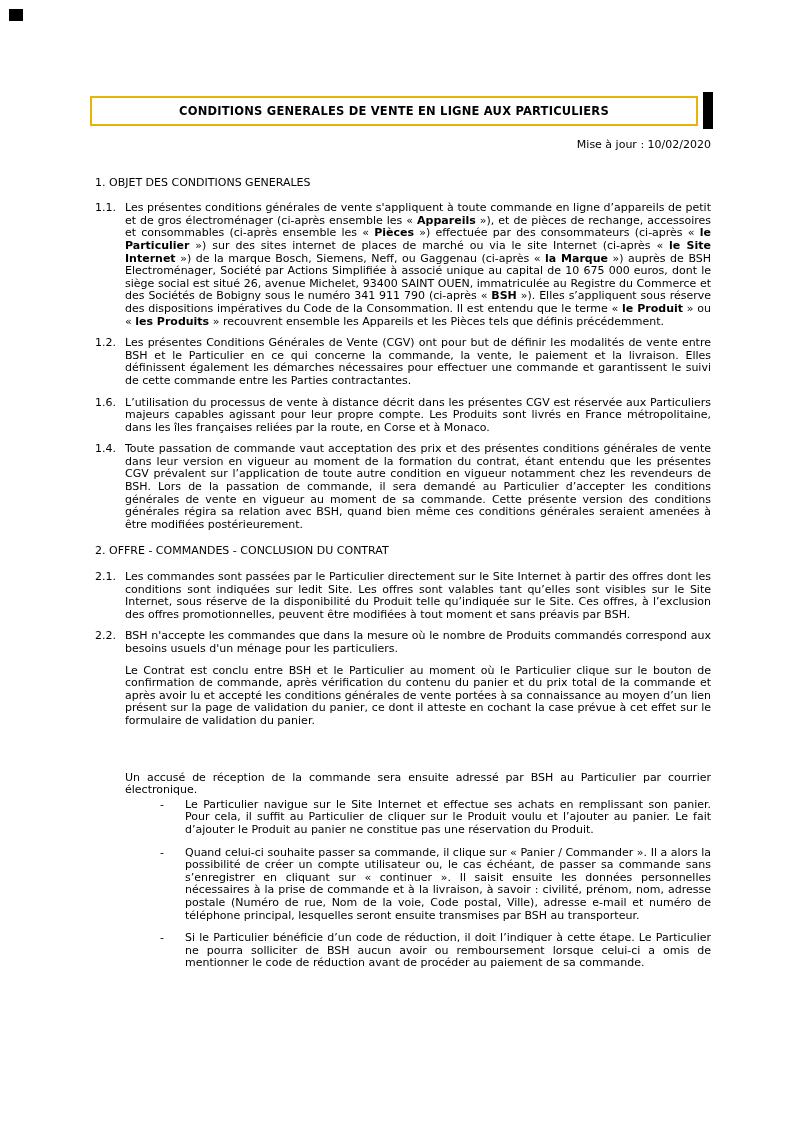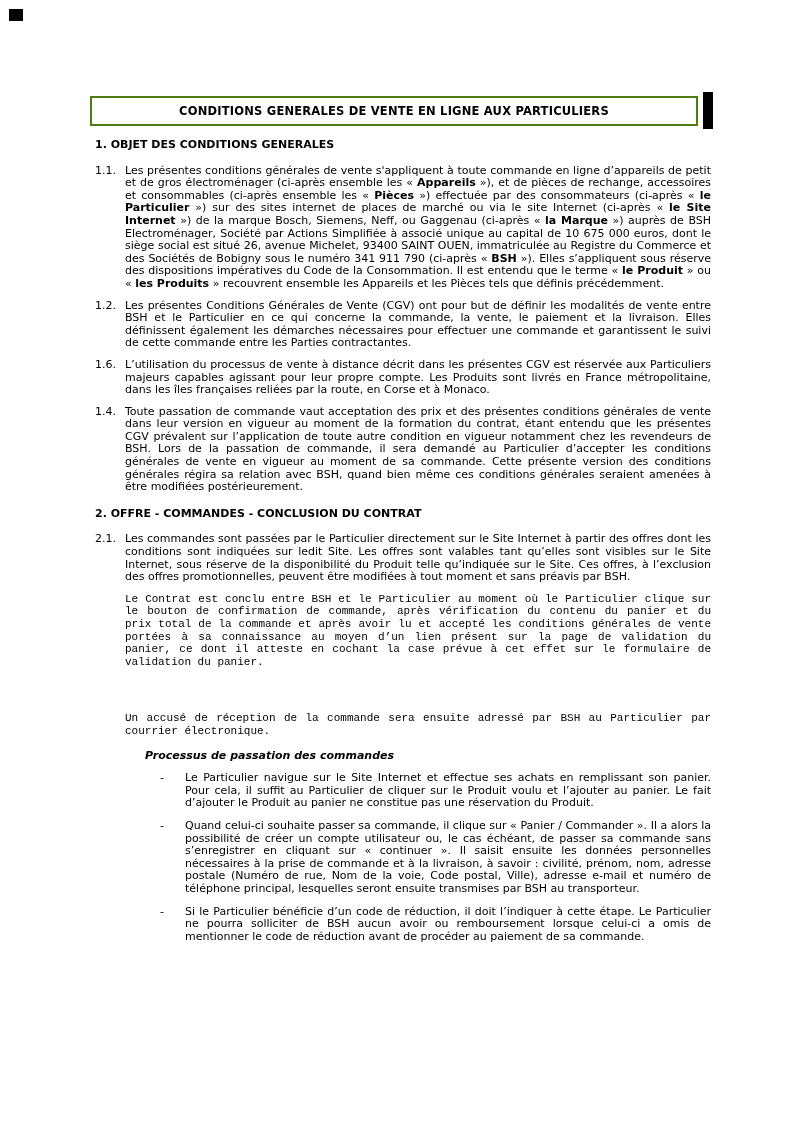--- a/index.html
+++ b/index.html
@@ -12,59 +12,60 @@
     font-family: "DejaVu Sans", "Liberation Sans", sans-serif;
     overflow: hidden;
   }
   .corner-mark {
     position: absolute; left: 9px; top: 9px;
     width: 14px; height: 12px; background: #000;
   }
   .title-box {
     position: absolute; left: 90px; top: 96px;
     width: 604px; height: 26px;
-    border: 2px solid #4d7c0f;
+    border: 2px solid #eab308;
     display: flex; align-items: center; justify-content: center;
   }
   .title-box .t {
     font-size: 11.5px; font-weight: bold; letter-spacing: 0.2px;
     white-space: nowrap;
   }
   .side-mark {
     position: absolute; left: 703px; top: 92px;
     width: 10px; height: 37px; background: #000;
   }
   .flow {
     position: absolute; left: 95px; top: 139px; width: 616px;
     font-size: 11px; line-height: 12.6px;
   }
   .updated { text-align: right; margin-bottom: 25px; }
-  .heading { font-weight: bold; margin: 0 0 13px 0; }
+  .heading { font-weight: normal; margin: 0 0 13px 0; }
   .item + .heading { margin-top: 14px; }
   .item { display: flex; margin: 0 0 9px 0; }
   .item .num { flex: 0 0 30px; }
   .item .body { flex: 1; text-align: justify; }
-  .para { margin: 0 0 0 30px; text-align: justify; font-family: Liberation Mono, monospace; }
+  .para { margin: 0 0 0 30px; text-align: justify; }
   .para.gap-after { margin-bottom: 2px; margin-top: 44px; }
   .subheading { font-weight: bold; font-style: italic; margin: 12px 0 10px 50px; }
   .bullet { display: flex; margin: 0 0 10px 65px; }
   .bullet .marker { flex: 0 0 25px; }
   .bullet .body { flex: 1; text-align: justify; }
   .b { font-weight: bold; }
 </style>
 </head>
 <body>
 
 <div class="page">
   <div class="corner-mark"></div>
   <div class="title-box">
     <span class="t">CONDITIONS GENERALES DE VENTE EN LIGNE AUX PARTICULIERS</span>
   </div>
   <div class="side-mark"></div>
   <div class="flow">
+    <div class="updated">Mise à jour : 10/02/2020</div>
     <div id="blocks-host">
         <div class="heading">1. OBJET DES CONDITIONS GENERALES</div>
         <div class="item">
           <div class="num">1.1.</div>
           <div class="body"><span>Les présentes conditions générales de vente s'appliquent à toute commande en ligne d’appareils de petit et de gros électroménager (ci-après ensemble les « </span><span class="b">Appareils</span><span> »), et de pièces de rechange, accessoires et consommables (ci-après ensemble les « </span><span class="b">Pièces</span><span> ») effectuée par des consommateurs (ci-après « </span><span class="b">le Particulier</span><span> ») sur des sites internet de places de marché ou via le site Internet (ci-après « </span><span class="b">le Site Internet</span><span> ») de la marque Bosch, Siemens, Neff, ou Gaggenau (ci-après « </span><span class="b">la Marque</span><span> ») auprès de BSH Electroménager, Société par Actions Simplifiée à associé unique au capital de 10 675 000 euros, dont le siège social est situé 26, avenue Michelet, 93400 SAINT OUEN, immatriculée au Registre du Commerce et des Sociétés de Bobigny sous le numéro 341 911 790 (ci-après « </span><span class="b">BSH</span><span> »). Elles s’appliquent sous réserve des dispositions impératives du Code de la Consommation. Il est entendu que le terme « </span><span class="b">le Produit</span><span> » ou « </span><span class="b">les Produits</span><span> » recouvrent ensemble les Appareils et les Pièces tels que définis précédemment.</span></div>
         </div>
         <div class="item">
           <div class="num">1.2.</div>
           <div class="body"><span>Les présentes Conditions Générales de Vente (CGV) ont pour but de définir les modalités de vente entre BSH et le Particulier en ce qui concerne la commande, la vente, le paiement et la livraison. Elles définissent également les démarches nécessaires pour effectuer une commande et garantissent le suivi de cette commande entre les Parties contractantes.</span></div>
         </div>
@@ -74,23 +75,26 @@
         </div>
         <div class="item">
           <div class="num">1.4.</div>
           <div class="body"><span>Toute passation de commande vaut acceptation des prix et des présentes conditions générales de vente dans leur version en vigueur au moment de la formation du contrat, étant entendu que les présentes CGV prévalent sur l’application de toute autre condition en vigueur notamment chez les revendeurs de BSH. Lors de la passation de commande, il sera demandé au Particulier d’accepter les conditions générales de vente en vigueur au moment de sa commande. Cette présente version des conditions générales régira sa relation avec BSH, quand bien même ces conditions générales seraient amenées à être modifiées postérieurement.</span></div>
         </div>
         <div class="heading">2. OFFRE - COMMANDES - CONCLUSION DU CONTRAT</div>
         <div class="item">
           <div class="num">2.1.</div>
           <div class="body"><span>Les commandes sont passées par le Particulier directement sur le Site Internet à partir des offres dont les conditions sont indiquées sur ledit Site. Les offres sont valables tant qu’elles sont visibles sur le Site Internet, sous réserve de la disponibilité du Produit telle qu’indiquée sur le Site. Ces offres, à l’exclusion des offres promotionnelles, peuvent être modifiées à tout moment et sans préavis par BSH.</span></div>
         </div>
+        <div class="item">
+          <div class="num">2.2.</div>
+          <div class="body"><span>BSH n'accepte les commandes que dans la mesure où le nombre de Produits commandés correspond aux besoins usuels d'un ménage pour les particuliers.</span></div>
+        </div>
         <div class="para"><span>Le Contrat est conclu entre BSH et le Particulier au moment où le Particulier clique sur le bouton de confirmation de commande, après vérification du contenu du panier et du prix total de la commande et après avoir lu et accepté les conditions générales de vente portées à sa connaissance au moyen d’un lien présent sur la page de validation du panier, ce dont il atteste en cochant la case prévue à cet effet sur le formulaire de validation du panier.</span></div>
         <div class="para gap-after"><span>Un accusé de réception de la commande sera ensuite adressé par BSH au Particulier par courrier électronique.</span></div>
-        <div class="subheading">Processus de passation des commandes</div>
         <div class="bullet">
           <div class="marker">-</div>
           <div class="body"><span>Le Particulier navigue sur le Site Internet et effectue ses achats en remplissant son panier. Pour cela, il suffit au Particulier de cliquer sur le Produit voulu et l’ajouter au panier. Le fait d’ajouter le Produit au panier ne constitue pas une réservation du Produit.</span></div>
         </div>
         <div class="bullet">
           <div class="marker">-</div>
           <div class="body"><span>Quand celui-ci souhaite passer sa commande, il clique sur « Panier / Commander ». Il a alors la possibilité de créer un compte utilisateur ou, le cas échéant, de passer sa commande sans s’enregistrer en cliquant sur « continuer ». Il saisit ensuite les données personnelles nécessaires à la prise de commande et à la livraison, à savoir : civilité, prénom, nom, adresse postale (Numéro de rue, Nom de la voie, Code postal, Ville), adresse e-mail et numéro de téléphone principal, lesquelles seront ensuite transmises par BSH au transporteur.</span></div>
         </div>
         <div class="bullet">
           <div class="marker">-</div>

